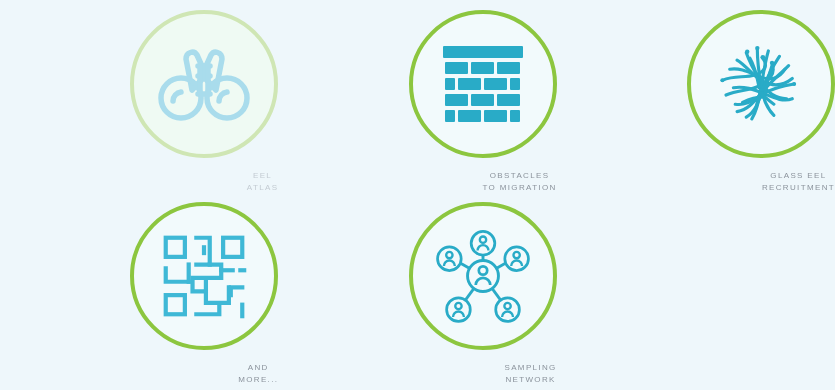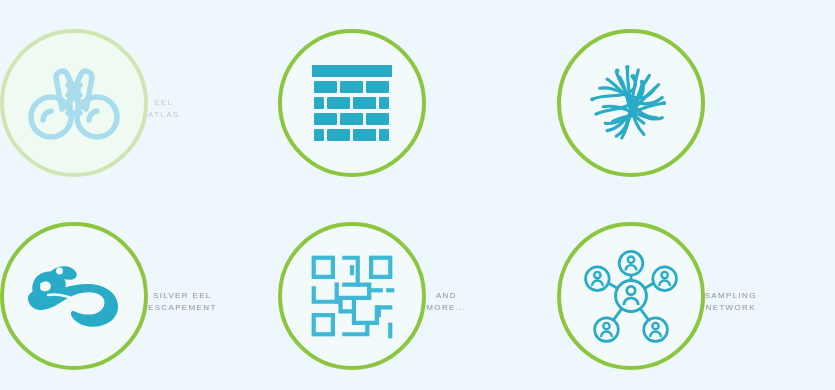--- a/index.html
+++ b/index.html
@@ -22,22 +22,22 @@
   .grid {
     position: absolute;
     inset: 0;
     display: grid;
     grid-template-columns: repeat(3, 1fr);
     grid-template-rows: repeat(2, 1fr);
   }
   .cell {
     position: relative;
     display: flex;
-    flex-direction: row;
-    align-items: center;
+    flex-direction: column;
+    align-items: flex-end;
     justify-content: flex-start;
     padding-top: 10px;
     box-sizing: border-box;
   }
   .cell.row2 { padding-top: 7px; }
 
   .disc {
     width: 148px;
     height: 148px;
     border-radius: 50%;
@@ -114,20 +114,22 @@
               <rect x="30" y="50" width="23" height="12" rx="1"></rect>
               <rect x="56" y="50" width="23" height="12" rx="1"></rect>
               <rect x="4" y="66" width="10" height="12" rx="1"></rect>
               <rect x="17" y="66" width="23" height="12" rx="1"></rect>
               <rect x="43" y="66" width="23" height="12" rx="1"></rect>
               <rect x="69" y="66" width="10" height="12" rx="1"></rect>
             </g>
           </svg>
         </span>
       </div>
+      <div class="caption">OBSTACLES
+TO MIGRATION</div>
     </div>
 
     <div class="cell">
       <div class="disc">
         <span>
           <svg width="94" height="92" viewBox="0 0 100 100">
             <g fill="none" stroke="#29abc7" stroke-linecap="round" stroke-width="3.4">
               <path d="M8 46 C22 40 32 44 44 40 C54 37 58 30 52 22"></path>
               <path d="M12 62 C26 56 36 58 48 52 C60 46 66 38 62 28"></path>
               <path d="M16 34 C28 32 38 38 48 42 C60 47 70 44 76 34"></path>
@@ -149,46 +151,24 @@
               <circle cx="52" cy="21" r="2.6"></circle>
               <circle cx="62" cy="27" r="2.4"></circle>
               <circle cx="35" cy="15" r="2.4"></circle>
               <circle cx="46" cy="11" r="2.4"></circle>
               <circle cx="8" cy="46" r="2.2"></circle>
               <circle cx="86" cy="50" r="2.2"></circle>
             </g>
           </svg>
         </span>
       </div>
-    </div>
-
-    <div class="cell row2">
-      <div class="disc">
-        <span>
-          <svg width="106" height="80" viewBox="0 0 110 82">
-            <g fill="#29abc7">
-              <path d="M30 16 C38 8 52 8 57 16 C60 21 55 25 48 24 C40 23 33 22 30 16 Z"></path>
-              <path d="M12 36 C10 22 22 14 34 16 C44 18 48 26 46 32 C60 28 78 26 90 34
-                       C104 43 104 60 92 68 C80 76 62 74 54 64 C50 59 52 55 56 57
-                       C62 60 72 62 80 58 C88 54 89 44 82 40 C72 34 56 38 44 46
-                       C32 54 22 58 14 54 C8 51 6 44 8 40 Z"></path>
-            </g>
-            <g fill="#f2fafc">
-              <circle cx="40" cy="15" r="3.6"></circle>
-              <path d="M20 28 C25 24 31 26 31 31 C31 36 24 38 20 34 Z"></path>
-            </g>
-            <g fill="none" stroke="#f2fafc" stroke-width="2.6" stroke-linecap="round">
-              <path d="M28 40 C40 38 54 42 62 50"></path>
-            </g>
-          </svg>
-        </span>
-      </div>
-      <div class="caption">SILVER EEL
-ESCAPEMENT</div>
-    </div>
+      <div class="caption">GLASS EEL
+RECRUITMENT</div>
+    </div>
+
 
     <div class="cell row2">
       <div class="disc">
         <span>
           <svg width="88" height="88" viewBox="0 0 92 92">
             <g fill="none" stroke="#3fb8d6" stroke-width="4.4" stroke-linecap="square">
               <rect x="6" y="6" width="20" height="20"></rect>
               <rect x="66" y="6" width="20" height="20"></rect>
               <rect x="6" y="66" width="20" height="20"></rect>
               <path d="M38 6 L52 6 L52 34 L38 34"></path>

